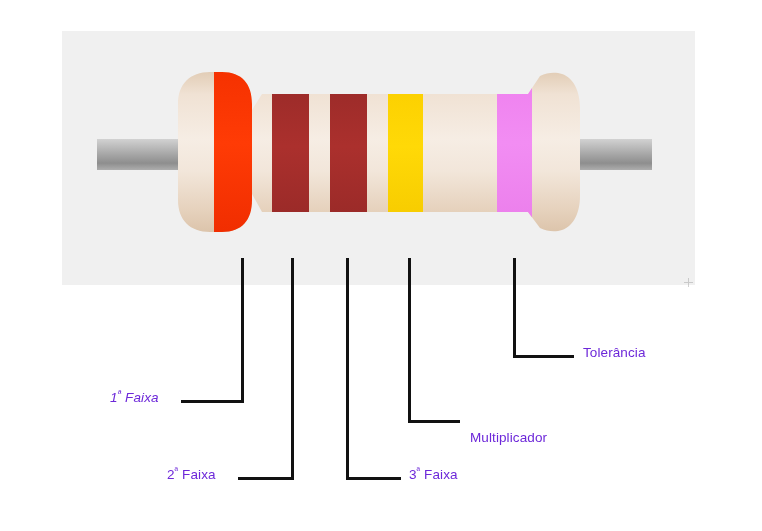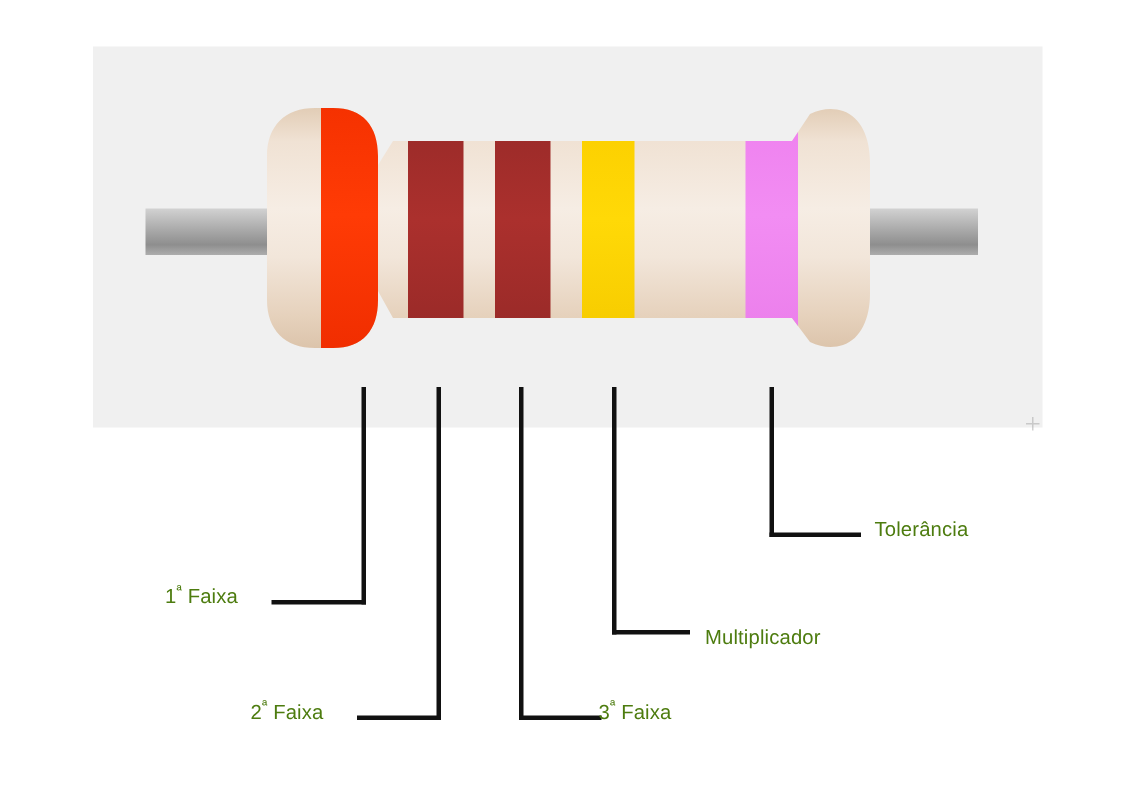--- a/index.html
+++ b/index.html
@@ -41,21 +41,21 @@
     position: absolute;
     background: #111111;
   }
   .v-line { width: 3px; }
   .h-line { height: 3px; }
 
   
   .callout {
     position: absolute;
     font-size: 13.5px;
-    color: #4d7c0f;
+    color: #6d28d9;
     white-space: nowrap;
     letter-spacing: .1px;
   }
   .callout sup {
     font-size: 9.5px;
     vertical-align: super;
     line-height: 0;
   }
 
   
@@ -180,33 +180,33 @@
 
   <div class="lead-line v-line" style="left:346px; top:258px; height:222px;"></div>
   <div class="lead-line h-line" style="left:346px; top:477px; width:55px;"></div>
 
   <div class="lead-line v-line" style="left:408px; top:258px; height:165px;"></div>
   <div class="lead-line h-line" style="left:408px; top:420px; width:52px;"></div>
 
   <div class="lead-line v-line" style="left:513px; top:258px; height:100px;"></div>
   <div class="lead-line h-line" style="left:513px; top:355px; width:61px;"></div>
 
-  <div class="callout" style="left:110px; top:390px;">
+  <div class="callout" style="left:110px; top:390px;font-style:italic;">
     <span>1</span><sup>ª</sup><span> Faixa</span>
   </div>
 
   <div class="callout" style="left:167px; top:467px;text-align:right;">
     <span>2</span><sup>ª</sup><span> Faixa</span>
   </div>
 
-  <div class="callout" style="left:399px; top:467px;text-align:right;">
+  <div class="callout" style="left:409px; top:467px;text-align:right;">
     <span>3</span><sup>ª</sup><span> Faixa</span>
   </div>
 
-  <div class="callout" style="left:470px; top:417px;">
+  <div class="callout" style="left:470px; top:430px;">
     <span>Multiplicador</span>
   </div>
 
   <div class="callout" style="left:583px; top:345px;">
     <span>Tolerância</span>
   </div>
 
   <div class="cursor-mark" style="left:684px; top:278px;"></div>
 
 </div>

